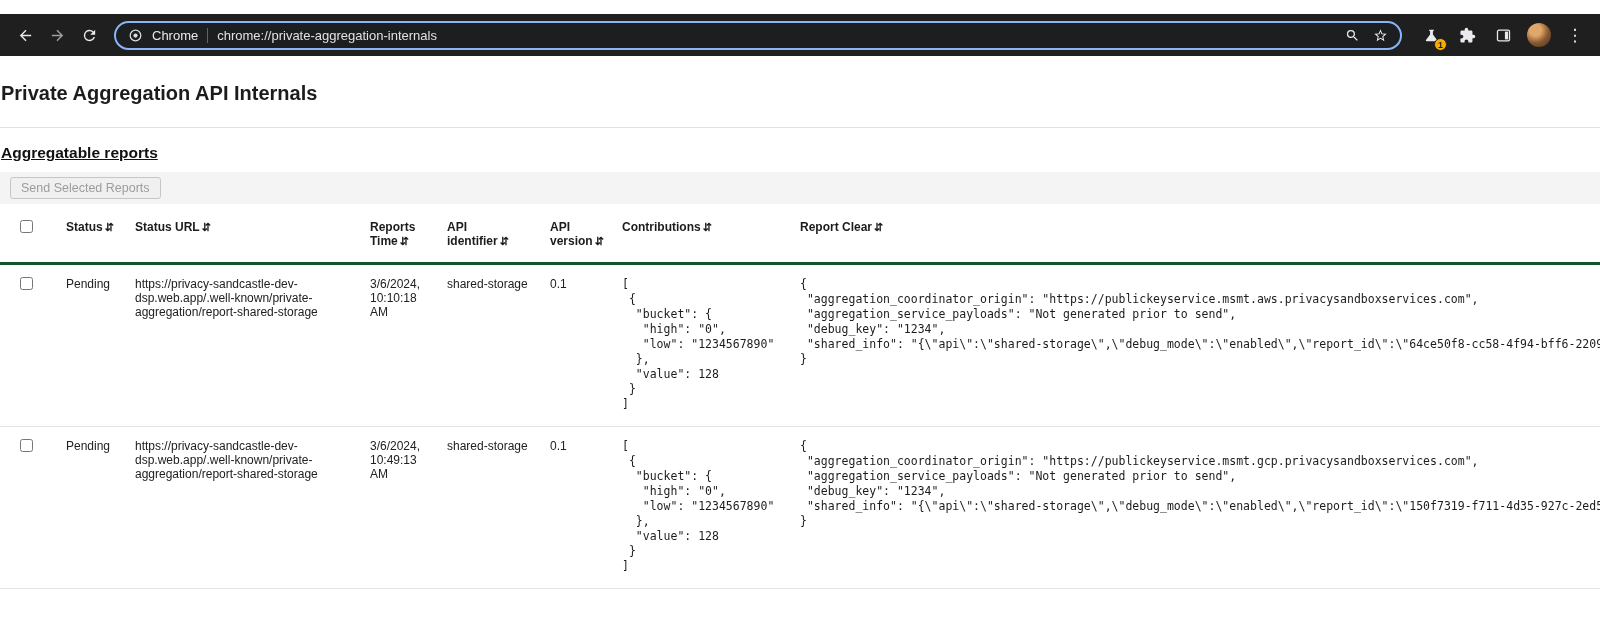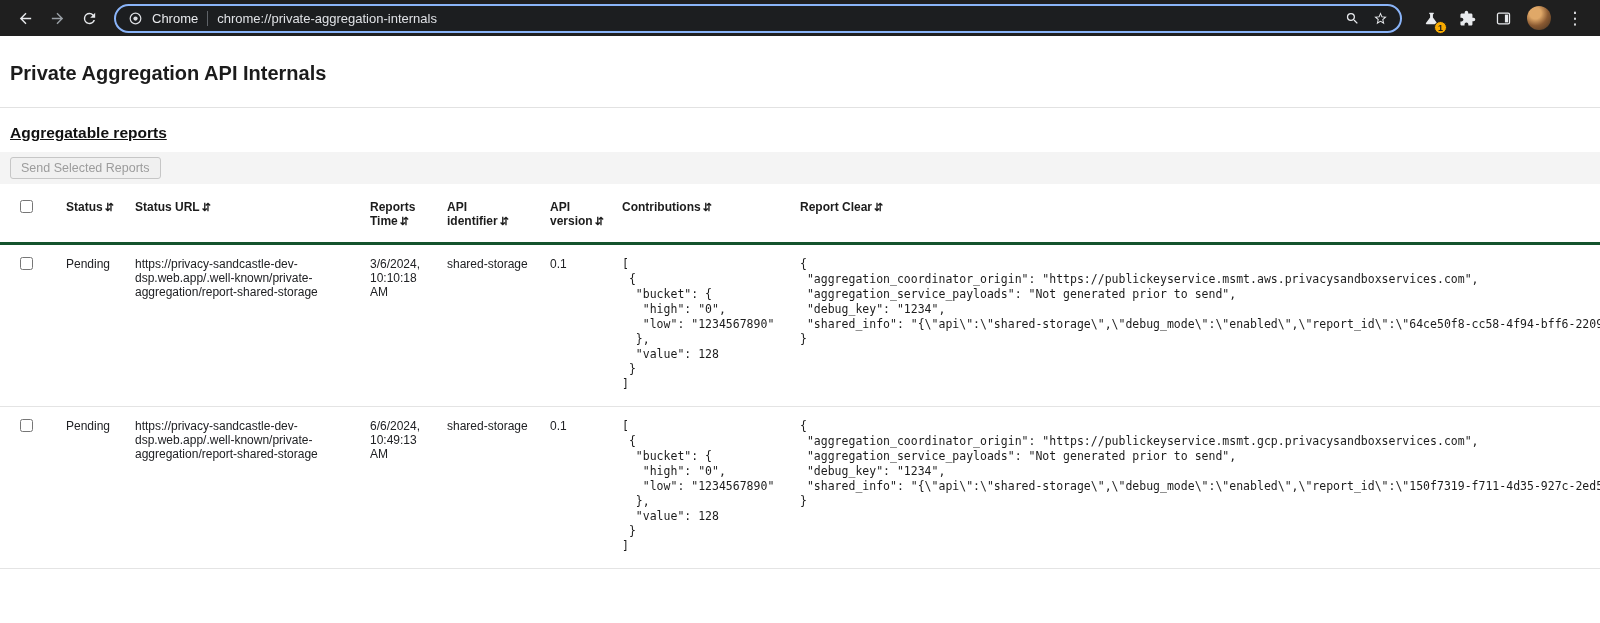--- a/index.html
+++ b/index.html
@@ -6,24 +6,24 @@
   html, body { margin: 0; padding: 0; }
   body {
     width: 1600px; height: 623px; overflow: hidden;
     background: #ffffff;
     font-family: "Liberation Sans", sans-serif;
     color: #202124;
   }
 
   
   .toolbar {
-    height: 36px;
+    height: 42px;
     background: var(--toolbar_bg, #1f1f1f);
     display: flex; align-items: center;
-    padding: 0 10px; gap: 2px;
+    padding: 0 10px; gap: 2px; margin-top: 14px;
   }
   .tbtn {
     width: 30px; height: 30px; flex: 0 0 auto;
     border: none; background: transparent; color: #e8eaed;
     border-radius: 50%;
     display: flex; align-items: center; justify-content: center;
     padding: 0; cursor: pointer; position: relative;
   }
   .tbtn svg { width: 17px; height: 17px; fill: currentColor; }
   .tbtn.dim { color: #9aa0a6; }
@@ -53,21 +53,21 @@
     font-size: 9px; font-weight: 700; line-height: 13px; text-align: center;
     border: 1px solid #1f1f1f;
   }
   .avatar {
     width: 24px; height: 24px; border-radius: 50%; display: block;
     background: radial-gradient(circle at 35% 30%, #e0a868 0 25%, #8a5a32 55%, #41301f 100%);
   }
   .kebab-glyph { font-size: 17px; line-height: 1; color: #e8eaed; }
 
   
-  .page-pad { padding: 0 10px; }
+  .page-pad { padding: 0 1px; }
   h1.page-title { font-size: 20px; font-weight: 700; margin: 26px 0 0; color: #1c1c1c; }
   .btn-row { margin-top: 24px; display: flex; gap: 32px; }
   button.std {
     font-family: "Liberation Sans", sans-serif;
     font-size: 12.5px; color: #111;
     background: #f5f5f5; border: 1px solid #a6a6a6; border-radius: 3px;
     padding: 3px 10px; cursor: pointer;
   }
   hr.divider { border: none; border-top: 1px solid #e2e2e2; margin: 22px 0 0; }
   h2.section-title { font-size: 15.5px; font-weight: 700; margin: 16px 0 10px; color: #111; text-decoration: underline; }
@@ -235,21 +235,21 @@
  "aggregation_service_payloads": "Not generated prior to send",
  "debug_key": "1234",
  "shared_info": "{\"api\":\"shared-storage\",\"debug_mode\":\"enabled\",\"report_id\":\"64ce50f8-cc58-4f94-bff6-220934f4
 }</pre>
         </td>
     </tr>
     <tr>
       <td class="cb"><input type="checkbox" style=""></td>
       <td>Pending</td>
       <td class="url-cell">https://privacy-sandcastle-dev-dsp.web.app/.well-known/private-aggregation/report-shared-storage</td>
-      <td>6/6/2024, 10:49:13 AM</td>
+      <td>3/6/2024, 10:49:13 AM</td>
       <td>shared-storage</td>
       <td>0.1</td>
       <td>
           <pre class="json">[
  {
   "bucket": {
    "high": "0",
    "low": "1234567890"
   },
   "value": 128

